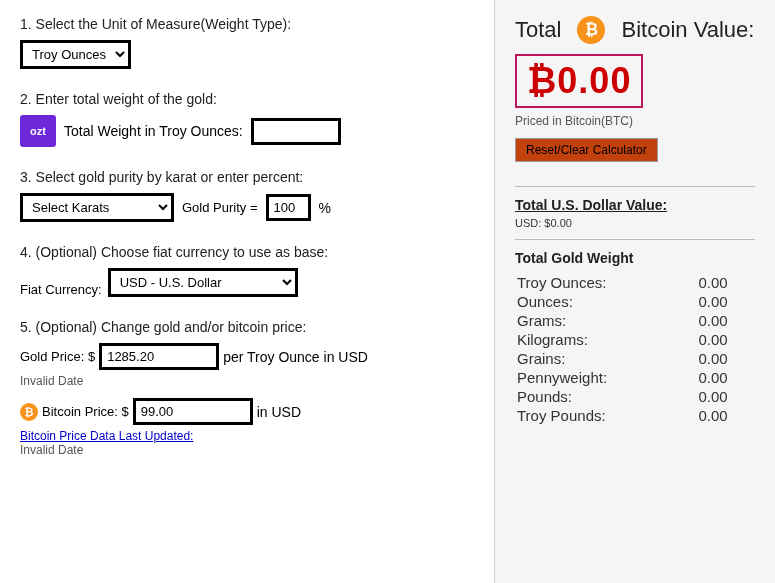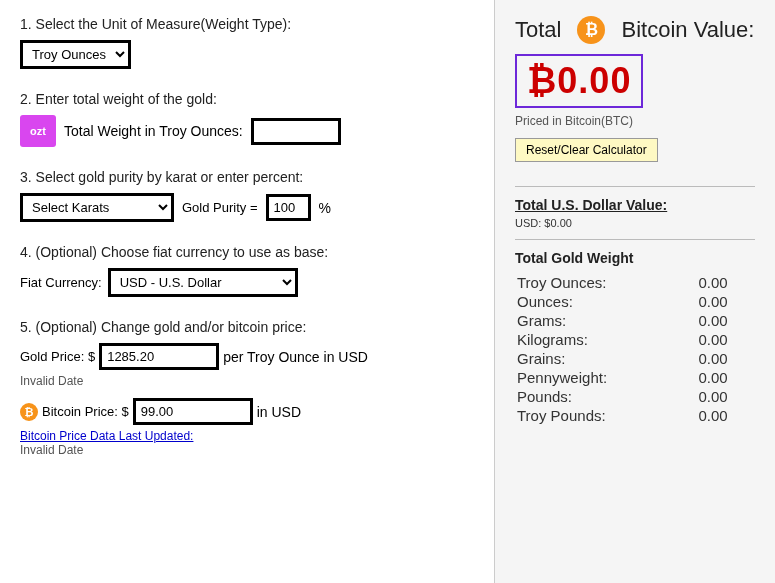--- a/index.html
+++ b/index.html
@@ -36,21 +36,21 @@
       background: #fff;
     }
     .weight-row {
       display: flex;
       align-items: center;
       gap: 8px;
     }
     .ozt-icon {
       width: 36px;
       height: 32px;
-      background: #d946ef;
+      background: #6d28d9;
       border-radius: 3px;
       display: flex;
       align-items: center;
       justify-content: center;
       font-size: 11px;
       font-weight: bold;
       color: #fff;
     }
     .purity-row {
       display: flex;
@@ -59,21 +59,21 @@
       margin-top: 4px;
     }
     .purity-row .purity-label {
       font-size: 13px;
     }
     .purity-row input {
       width: 60px;
     }
     .fiat-row {
       display: flex;
-      align-items: center;
+      align-items: flex-end;
       gap: 6px;
     }
     .fiat-row label {
       font-size: 13px;
     }
     .gold-price-row {
       display: flex;
       align-items: center;
       gap: 4px;
       margin-bottom: 4px;
@@ -140,34 +140,34 @@
       align-items: center;
       justify-content: center;
       font-size: 16px;
       font-weight: bold;
       color: #fff;
     }
     .btc-value {
       font-size: 36px;
       font-weight: bold;
       color: #cc0000;
-      border: 2px solid #6d28d9;
+      border: 2px solid #be185d;
       padding: 4px 10px;
       display: inline-block;
       margin-bottom: 6px;
       letter-spacing: 1px;
     }
     .priced-in {
       font-size: 12px;
       color: #555;
       margin-bottom: 10px;
     }
     .reset-btn {
       border: 1px solid #999;
-      background: #fef9c3;
+      background: #c2410c;
       padding: 4px 10px;
       font-size: 12px;
       cursor: pointer;
       margin-bottom: 14px;
     }
     .divider {
       border: none;
       border-top: 1px solid #bbb;
       margin: 10px 0;
     }

